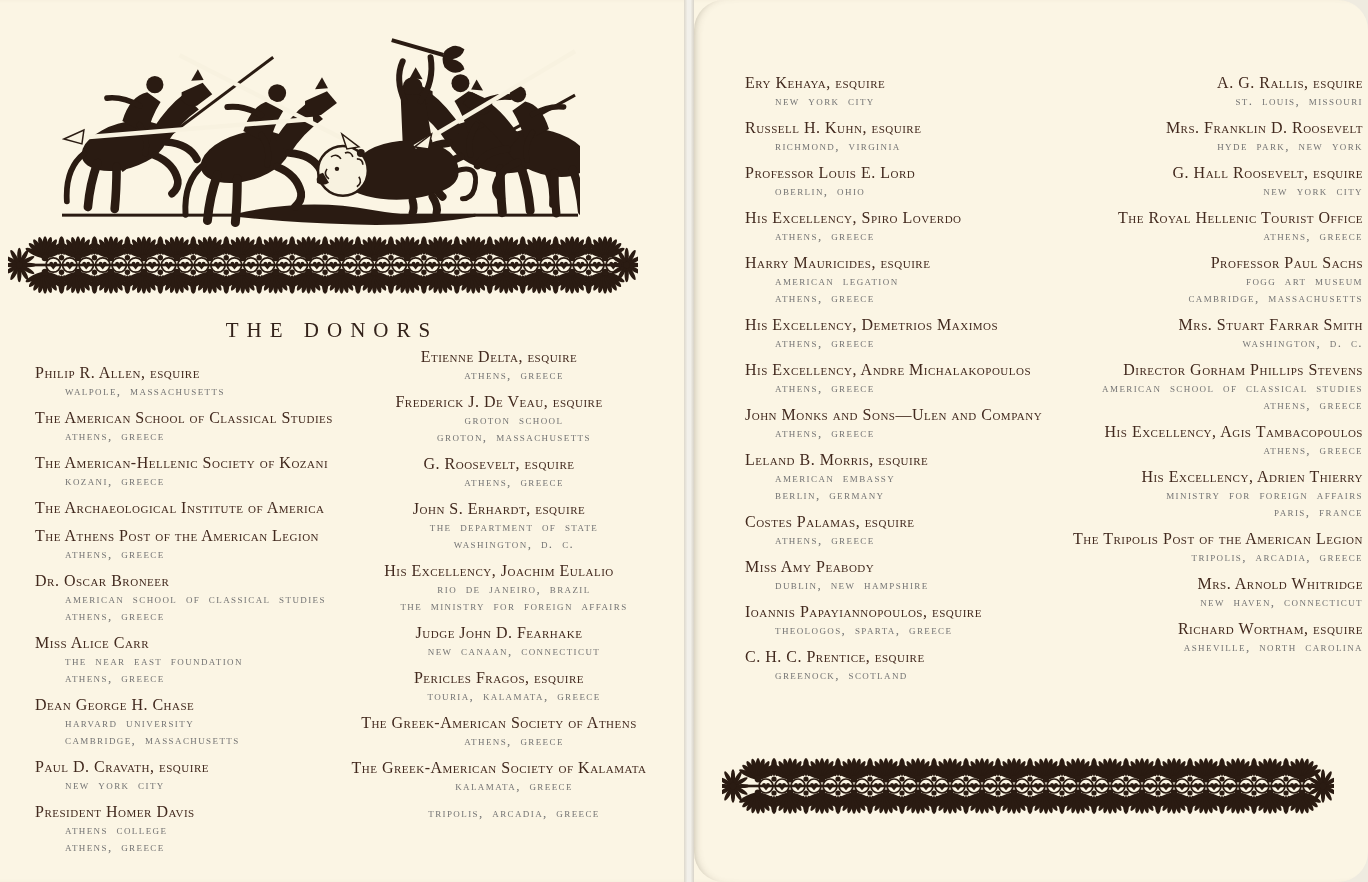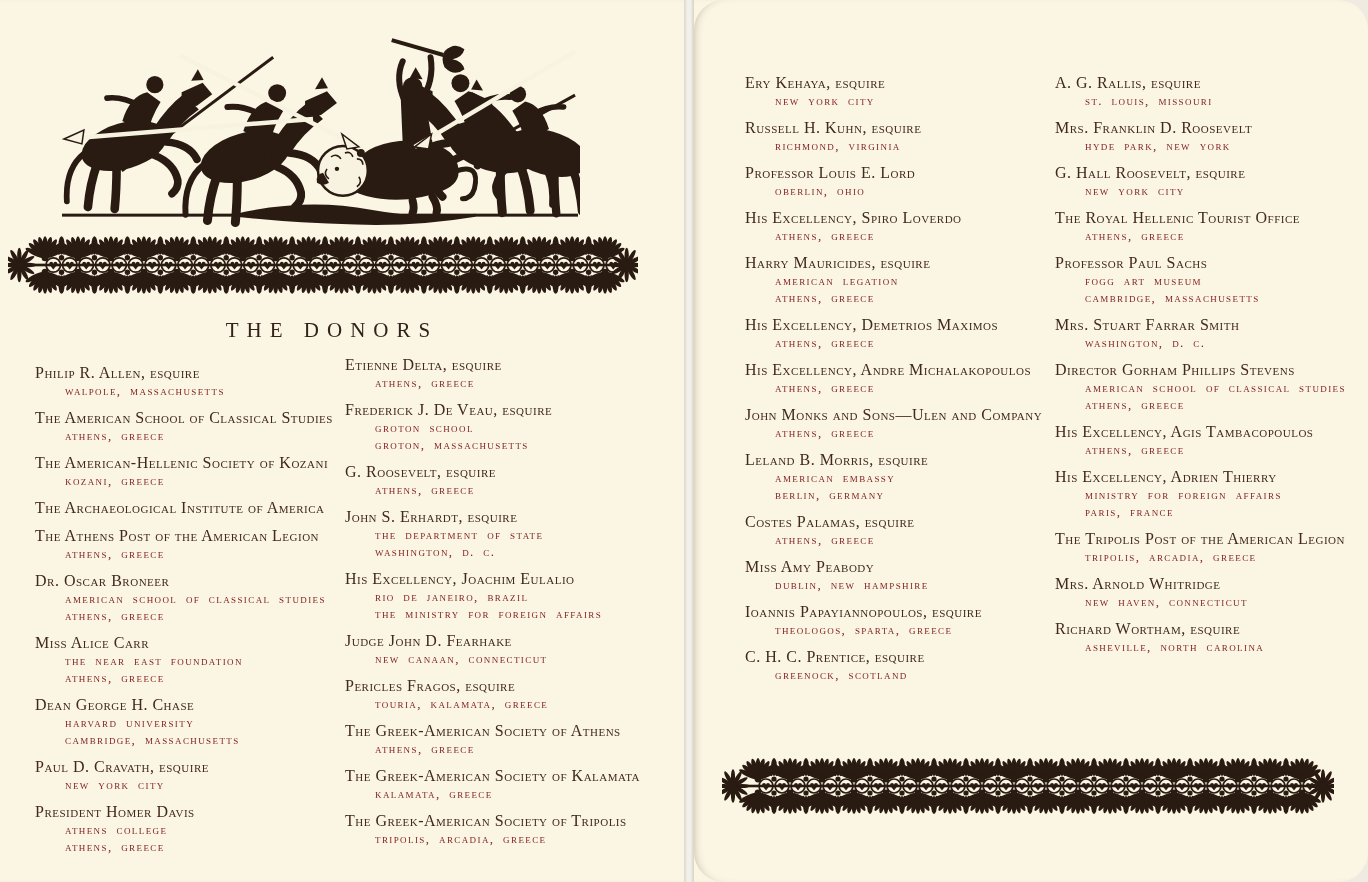--- a/index.html
+++ b/index.html
@@ -11,28 +11,28 @@
   .gutter{position:absolute;top:0;bottom:0;left:684px;width:10px;
           background:linear-gradient(90deg,#ddd8cc,#f2f0ea 35%,#f2f0ea 65%,#d8d3c8);}
   .illus{position:absolute;left:62px;top:20px;width:518px;height:210px;}
   .frieze{display:block;}
   .frieze-left{position:absolute;left:8px;top:231px;width:630px;height:68px;}
   .frieze-right{position:absolute;left:28px;top:753px;width:612px;height:66px;}
   .title{position:absolute;left:0;top:318px;width:664px;text-align:center;margin:0;
          font-size:21px;font-weight:500;letter-spacing:8px;color:#33221a;}
   .col{position:absolute;width:308px;}
   .col-l1{left:35px;top:364px;}
-  .col-l2{left:345px;top:356px;}
+  .col-l2{left:345px;top:348px;text-align:center;}
   .col-r1{left:51px;top:74px;}
-  .col-r2{left:361px;top:74px;}
+  .col-r2{left:361px;top:74px;text-align:right;}
   .entry{margin-bottom:10px;}
   .donor-name{font-variant:small-caps;font-size:16px;line-height:18px;
               color:#42291e;letter-spacing:.5px;}
   .donor-detail{font-variant:small-caps;font-size:13px;line-height:17px;
-              color:#7f1d1d;letter-spacing:1.4px;word-spacing:4px;padding-left:30px;}
+              color:#737373;letter-spacing:1.4px;word-spacing:4px;padding-left:30px;}
   
   .st5{stroke:#2a1b12;stroke-width:5;fill:none;stroke-linecap:round}
   .st6{stroke:#2a1b12;stroke-width:6;fill:none;stroke-linecap:round}
   .st8{stroke:#2a1b12;stroke-width:8;fill:none;stroke-linecap:round}
   .st9{stroke:#2a1b12;stroke-width:9;fill:none;stroke-linecap:round}
   .defs-holder{position:absolute;width:0;height:0;overflow:hidden;}
 </style>
 </head>
 <body>
 
@@ -313,21 +313,20 @@
         </div>
         <div class="entry">
           <div class="donor-name">The Greek-American Society of Athens</div>
           <div class="donor-detail">athens, greece</div>
         </div>
         <div class="entry">
           <div class="donor-name">The Greek-American Society of Kalamata</div>
           <div class="donor-detail">kalamata, greece</div>
         </div>
         <div class="entry">
-          <div class="donor-name">The Greek-American Society of Tripolis</div>
           <div class="donor-detail">tripolis, arcadia, greece</div>
         </div>
       </div>
   </div>
 
   <div class="gutter"></div>
 
   <div class="page page-right">
     <div class="col col-r1">
         <div class="entry">

